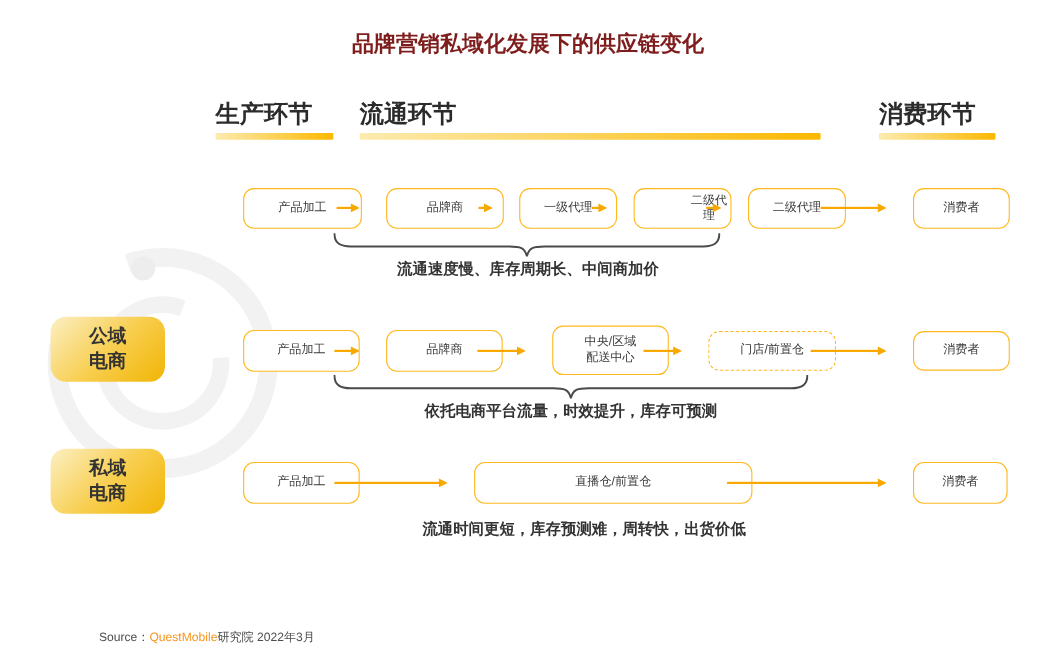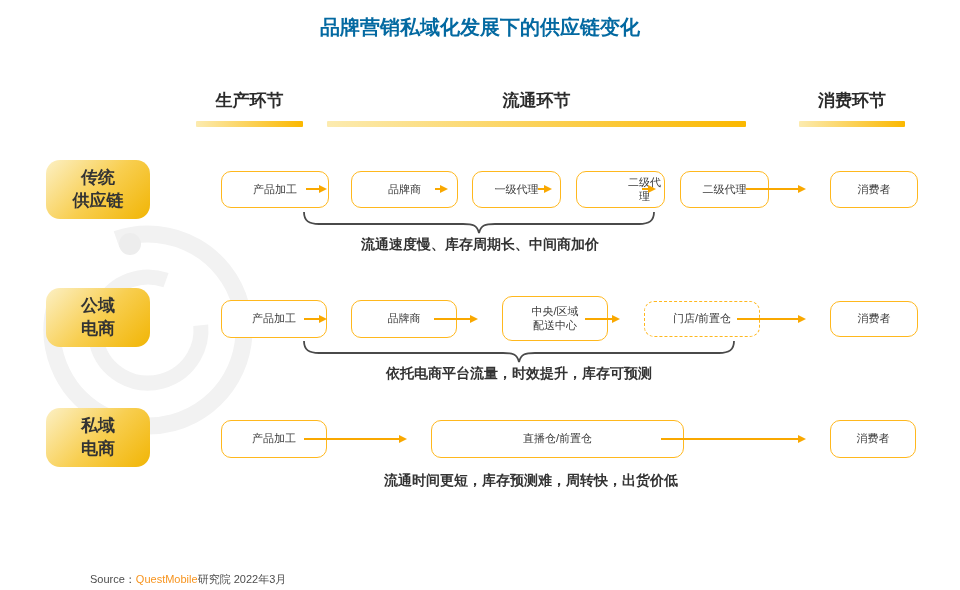--- a/index.html
+++ b/index.html
@@ -8,25 +8,25 @@
 
   
   .wm-layer { position:absolute; inset:0; z-index:0; }
   .wm-text { position:absolute; left:272px; top:246px; font-size:58px; font-weight:bold;
              letter-spacing:13px; color:#f2f2f2; white-space:nowrap; }
   .wm-logo { position:absolute; left:38px; top:208px; }
 
   
   .content { position:absolute; inset:0; z-index:1; }
 
-  .page-title { position:absolute; left:0; top:14px; width:960px; text-align:center;
-                font-size:20px; font-weight:bold; color:#0369a1; }
+  .page-title { position:absolute; left:0; top:26px; width:960px; text-align:center;
+                font-size:20px; font-weight:bold; color:#7f1d1d; }
 
-  .col-header { position:absolute; top:89px; font-size:17px; font-weight:bold;
-                color:#2b2b2b; text-align:center; }
+  .col-header { position:absolute; top:89px; font-size:22px; font-weight:bold;
+                color:#2b2b2b; }
   .hdr-prod { left:196px; width:107px; }
   .hdr-circ { left:327px; width:419px; }
   .hdr-cons { left:799px; width:106px; }
 
   .hdr-bar { position:absolute; top:121px; height:6px; border-radius:1px;
              background:linear-gradient(90deg,#FCEBB0 0%,#FBB800 100%); }
   .bar-prod { left:196px; width:107px; }
   .bar-circ { left:327px; width:419px; }
   .bar-cons { left:799px; width:106px; }
 
@@ -70,24 +70,20 @@
 
     <div class="page-title">品牌营销私域化发展下的供应链变化</div>
 
     <div class="col-header hdr-prod">生产环节</div>
     <div class="col-header hdr-circ">流通环节</div>
     <div class="col-header hdr-cons">消费环节</div>
     <div class="hdr-bar bar-prod"></div>
     <div class="hdr-bar bar-circ"></div>
     <div class="hdr-bar bar-cons"></div>
 
-    <div class="row-label lbl-1">
-      <span>传统</span>
-      <span>供应链</span>
-    </div>
 
     <div class="node" style="left:197px; top:171px; width:108px; height:37px;">产品加工</div>
     <div class="node" style="left:327px; top:171px; width:107px; height:37px;">品牌商</div>
     <div class="node" style="left:448px; top:171px; width:89px; height:37px;">一级代理</div>
     <div class="node" style="left:552px; top:171px; width:89px; height:37px;padding-left:48px;">二级代理</div>
     <div class="node" style="left:656px; top:171px; width:89px; height:37px;">二级代理</div>
     <div class="node" style="left:806px; top:171px; width:88px; height:37px;">消费者</div>
 
     <div class="arrow" style="left:306px; top:188px; width:19px;"></div>
     <div class="arrow" style="left:435px; top:188px; width:11px;"></div>

